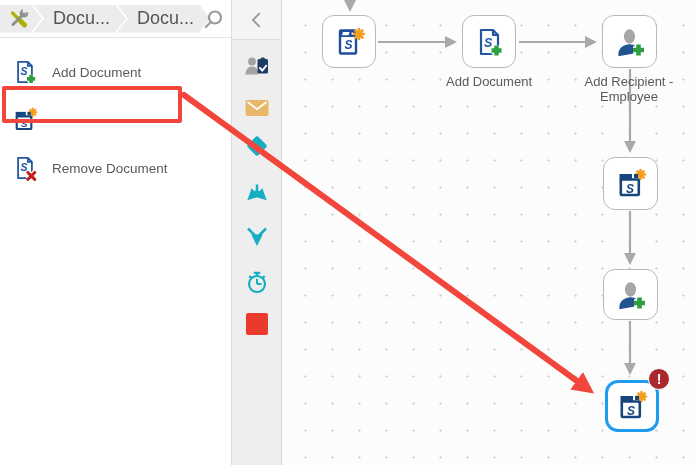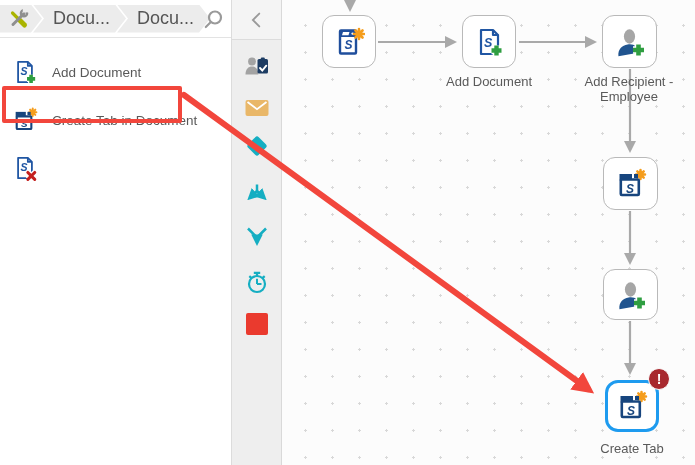--- a/index.html
+++ b/index.html
@@ -116,31 +116,31 @@
     </div>
 
     <div class="palette-item row2">
       <svg class="p-icon" viewBox="0 0 32 32">
         <path d="M25.5 2 v9 M21 6.5 h9 M22.3 3.3 l6.4 6.4 M28.7 3.3 l-6.4 6.4" stroke="#f59d1c" stroke-width="2.5" stroke-linecap="round"></path>
         <rect x="4.5" y="6" width="12.5" height="6.5" fill="#17457e"></rect>
         <rect x="19" y="6" width="4" height="4" fill="#17457e"></rect>
         <rect x="5.8" y="11.5" width="18" height="15.5" rx="1" fill="#fff" stroke="#17457e" stroke-width="2.6"></rect>
         <text x="11" y="24.5" font-size="12" font-style="italic" font-weight="bold" fill="#17457e">S</text>
       </svg>
-      <span>Create Tab in Document</span>
     </div>
 
     <div class="palette-item">
       <svg class="p-icon" viewBox="0 0 32 32">
         <path d="M7.5 3.5 h12 l5 5 v20 h-17 z" fill="#fff" stroke="#2056a3" stroke-width="2.2" stroke-linejoin="round"></path>
         <path d="M19.5 3.5 v5 h5" fill="none" stroke="#2056a3" stroke-width="2.2" stroke-linejoin="round"></path>
         <text x="10.5" y="20" font-size="13" font-style="italic" font-weight="bold" fill="#2056a3">S</text>
         <path d="M19.5 21.5 l8.5 8.5 M28 21.5 l-8.5 8.5" stroke="#fff" stroke-width="7"></path>
         <path d="M19.5 21.5 l8.5 8.5 M28 21.5 l-8.5 8.5" stroke="#c4201f" stroke-width="3.8" stroke-linecap="round"></path>
       </svg>
+      <span>Remove Document</span>
     </div>
   </div>
 </aside>
 
 <div class="highlight-box"></div>
 
 <nav class="toolstrip">
   <div class="strip-top">
     <svg width="22" height="22" viewBox="0 0 24 24">
       <path d="M14.5 5 L7.5 12 L14.5 19" stroke="#9a9a9a" stroke-width="2" fill="none" stroke-linecap="round"></path>
@@ -280,21 +280,20 @@
   <div class="node selected" style="left:323px;top:380px;width:54px;height:52px">
     <svg viewBox="0 0 32 32">
       <path d="M25.5 2 v9 M21 6.5 h9 M22.3 3.3 l6.4 6.4 M28.7 3.3 l-6.4 6.4" stroke="#f59d1c" stroke-width="2.5" stroke-linecap="round"></path>
       <rect x="4.5" y="6" width="12.5" height="6.5" fill="#17457e"></rect>
       <rect x="19" y="6" width="4" height="4" fill="#17457e"></rect>
       <rect x="5.8" y="11.5" width="18" height="15.5" rx="1" fill="#fff" stroke="#17457e" stroke-width="2.6"></rect>
       <text x="11" y="24.5" font-size="12" font-style="italic" font-weight="bold" fill="#17457e">S</text>
     </svg>
   </div>
   <div class="err-badge" style="left:366px;top:368px">!</div>
-  <div class="node-label" style="left:295px;top:441px">Create Tab</div>
 </main>
 
 <svg class="annot" width="695" height="465">
   <defs>
     <marker id="red-head" viewBox="0 0 10 10" refX="6.5" refY="5" markerWidth="3.6" markerHeight="3.6" orient="auto">
       <path d="M0 0 L10 5 L0 10 z" fill="#f2463c"></path>
     </marker>
   </defs>
   <line x1="184" y1="95" x2="588" y2="389" stroke="#f2463c" stroke-width="6" stroke-linecap="round" marker-end="url(#red-head)"></line>
 </svg>

